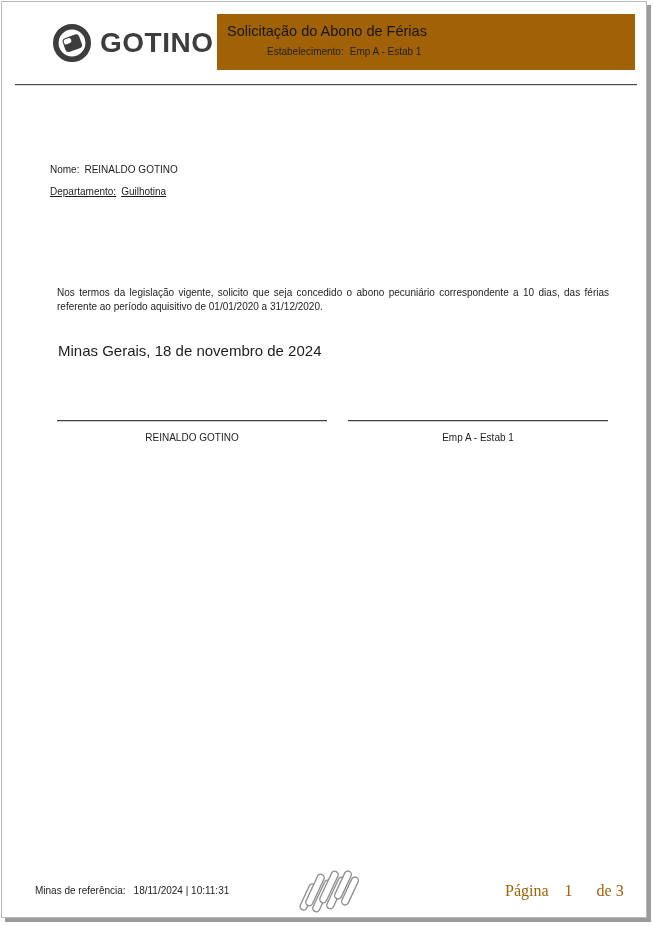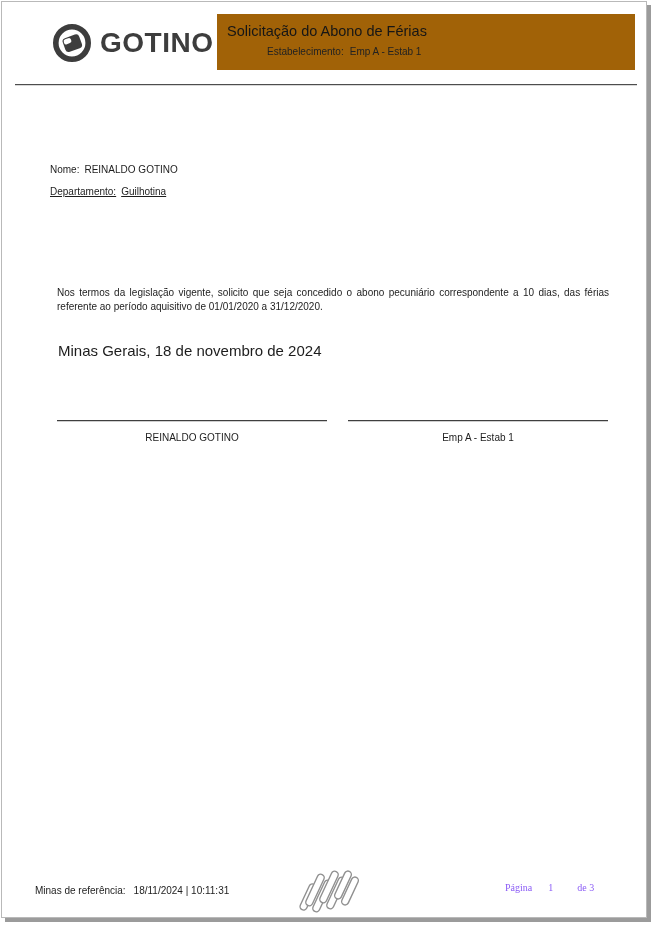--- a/index.html
+++ b/index.html
@@ -54,21 +54,21 @@
   .sig-right { left:346px; width:260px; }
   .sig-line { height:2px; background:#3f3f3f; border-bottom:1px solid #cfcfcf; }
   .sig-label { margin-top:10px; text-align:center; font-size:10px; color:#1d1d1d; }
   
   .footer-ref { position:absolute; left:33px; top:883px; font-size:10px; color:#1d1d1d; }
   .footer-ref .val { margin-left:8px; }
   .watermark { position:absolute; left:296px; top:858px; width:64px; height:58px; }
   .page-num {
     position:absolute; left:503px; top:880px; width:120px;
     font-family:"Liberation Serif","DejaVu Serif",serif;
-    font-size:10px; color:#8b5cf6;
+    font-size:16px; color:#a16207;
     display:flex; align-items:baseline;
   }
   .page-num .num { margin-left:16px; }
   .page-num .of  { margin-left:24px;font-family:Liberation Serif, serif; }
 </style>
 </head>
 <body>
 
 <div class="page">
 

